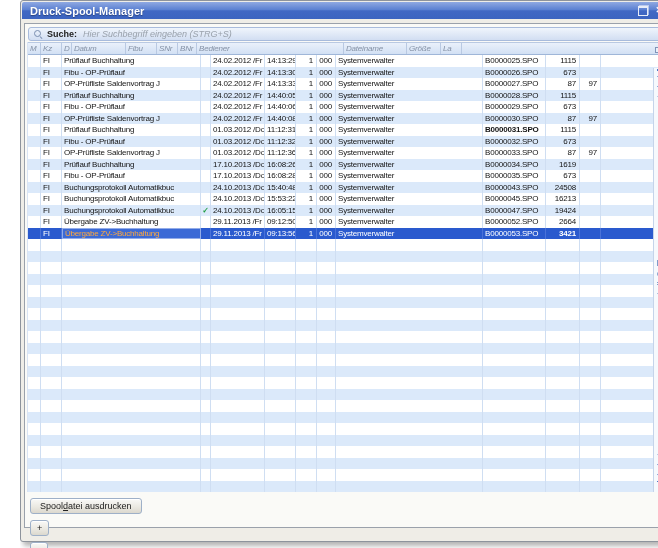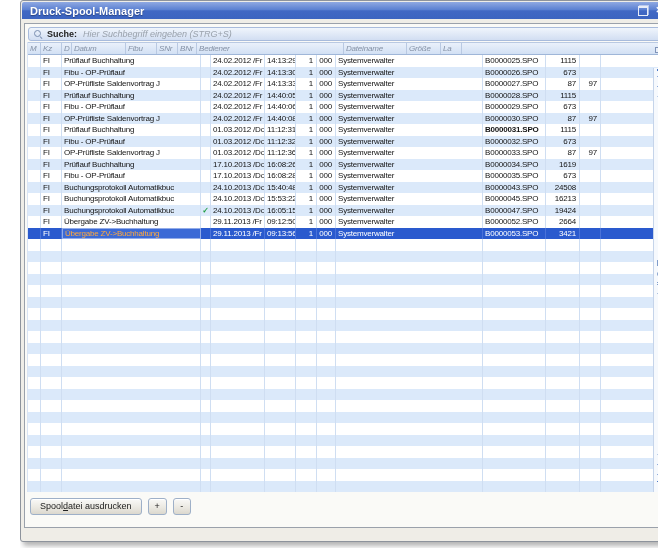--- a/index.html
+++ b/index.html
@@ -78,21 +78,21 @@
   .listarrow::before{content:"";position:absolute;left:0;top:0;width:7px;height:3px;
     background:repeating-linear-gradient(180deg,#7f9ccb 0 1px,transparent 1px 2.5px);}
   .listarrow::after{content:"";position:absolute;left:1px;top:4px;width:0;height:0;
     border-left:2.5px solid transparent;border-right:2.5px solid transparent;border-top:3px solid #7f9ccb;}
   .funnel{position:absolute;left:1px;top:0;width:7px;height:7px;}
   .funnel::before{content:"";position:absolute;left:0;top:0;width:0;height:0;
     border-left:3.5px solid transparent;border-right:3.5px solid transparent;border-top:4px solid #7f9ccb;}
   .funnel::after{content:"";position:absolute;left:3px;top:3px;width:1px;height:4px;background:#7f9ccb;}
 
   
-  .btnbar{position:absolute;left:5px;top:474px;height:22px;display:flex;align-items:flex-start;gap:6px;}
+  .btnbar{position:absolute;left:5px;top:474px;height:22px;display:flex;align-items:flex-start;gap:6px;flex-direction:column;}
   .btn{box-sizing:border-box;height:17px;line-height:14px;padding:0 9px;font-size:9px;color:#222;
     background:linear-gradient(#f9f9f7,#ebe9e2 55%,#dbd8ce);border:1px solid #9eb0c8;border-radius:3px;
     box-shadow:inset 0 1px 0 #fff;white-space:nowrap;cursor:default;}
   .btn.small{padding:0 6px;min-width:18px;text-align:center;}
   .btn-key{text-decoration:underline;}
 </style>
 </head>
 <body>
 
 <div class="canvas">
@@ -360,21 +360,21 @@
               <div class="gcell c-m" style="width: 13px;"></div>
               <div class="gcell c-kz" style="width: 21px;">FI</div>
               <div class="gcell c-bezeichnung" style="width: 139px;">Übergabe ZV-&gt;Buchhaltung</div>
               <div class="gcell c-d" style="width: 10px;"></div>
               <div class="gcell c-datum" style="width: 54px;">29.11.2013 /Fr</div>
               <div class="gcell c-zeit" style="width: 31px;">09:13:56</div>
               <div class="gcell c-snr ar" style="width: 21px;">1</div>
               <div class="gcell c-bnr ar" style="width: 19px;">000</div>
               <div class="gcell c-bediener" style="width: 147px;">Systemverwalter</div>
               <div class="gcell c-dateiname" style="width: 63px;">B0000053.SPO</div>
-              <div class="gcell c-groesse ar" style="width: 34px;">3421</div>
+              <div class="gcell c-groesse ar" style="width: 34px; font-weight: bold;">3421</div>
               <div class="gcell c-la ar" style="width: 21px;"></div>
               <div class="gcell gfill"></div>
             </div>
             <div class="grow">
               <div class="gcell c-m" style="width: 13px;"></div>
               <div class="gcell c-kz" style="width: 21px;"></div>
               <div class="gcell c-bezeichnung" style="width: 139px;"></div>
               <div class="gcell c-d" style="width: 10px;"></div>
               <div class="gcell c-datum" style="width: 54px;"></div>
               <div class="gcell c-zeit" style="width: 31px;"></div>

